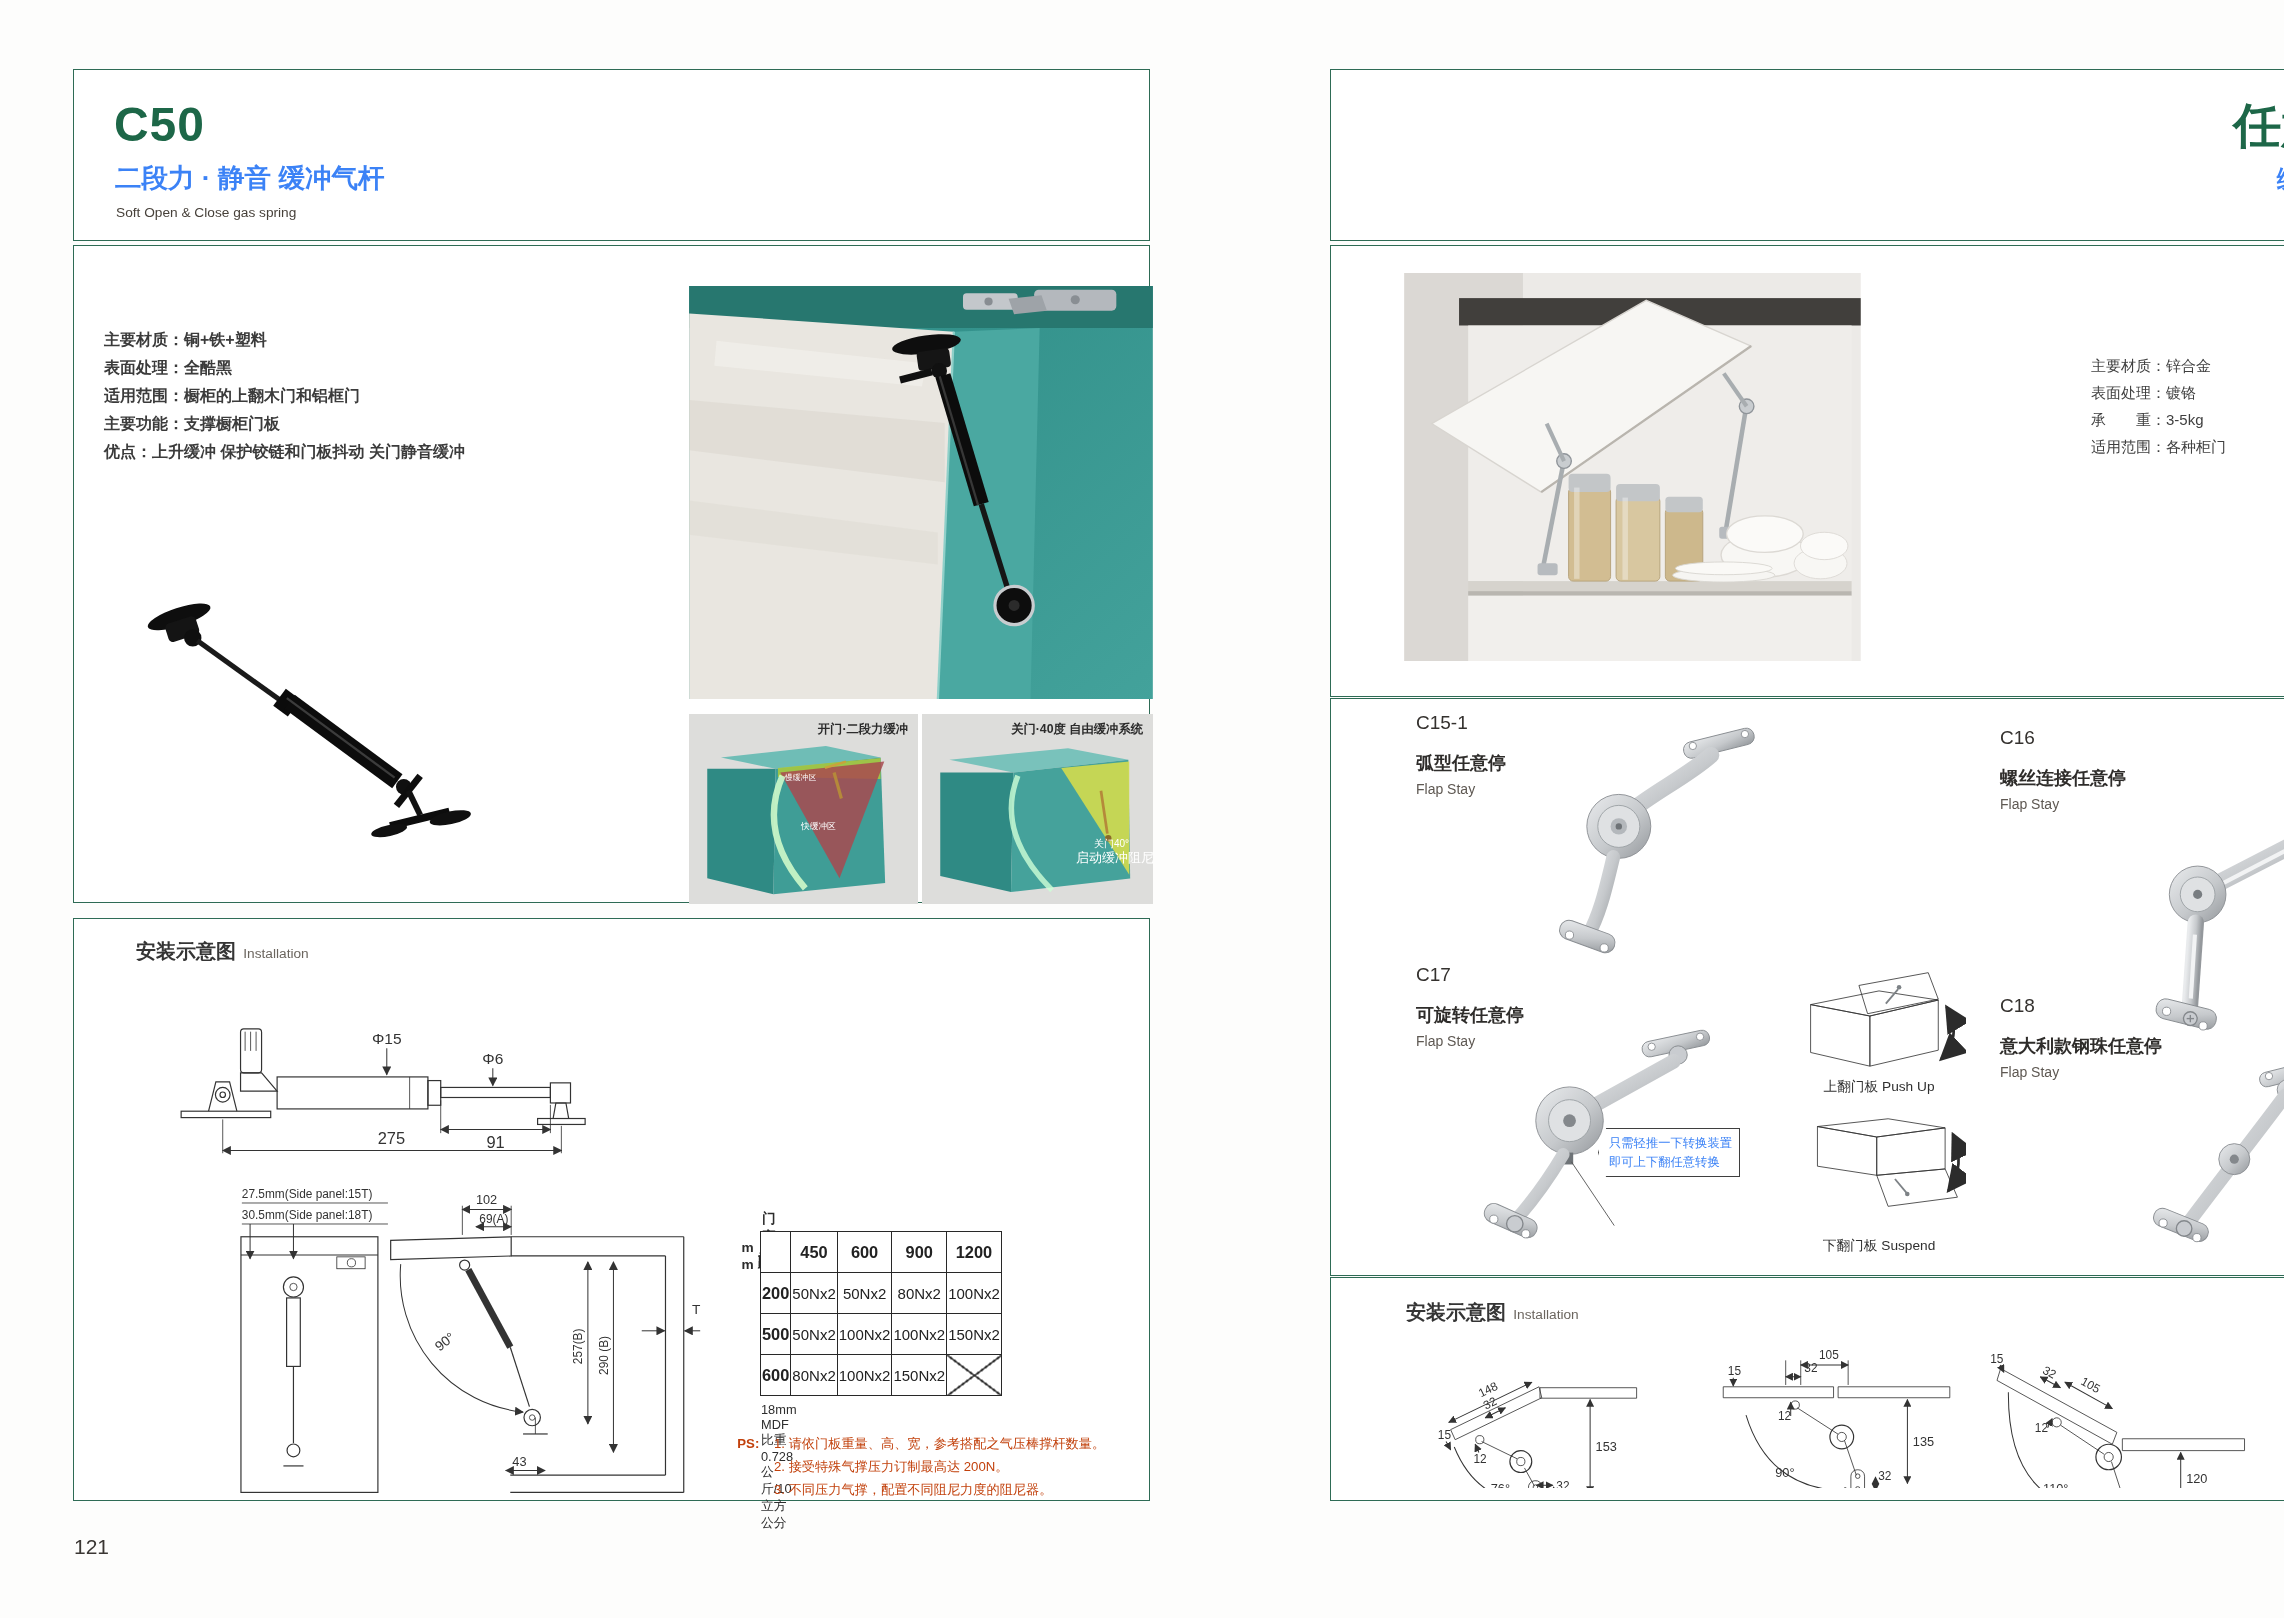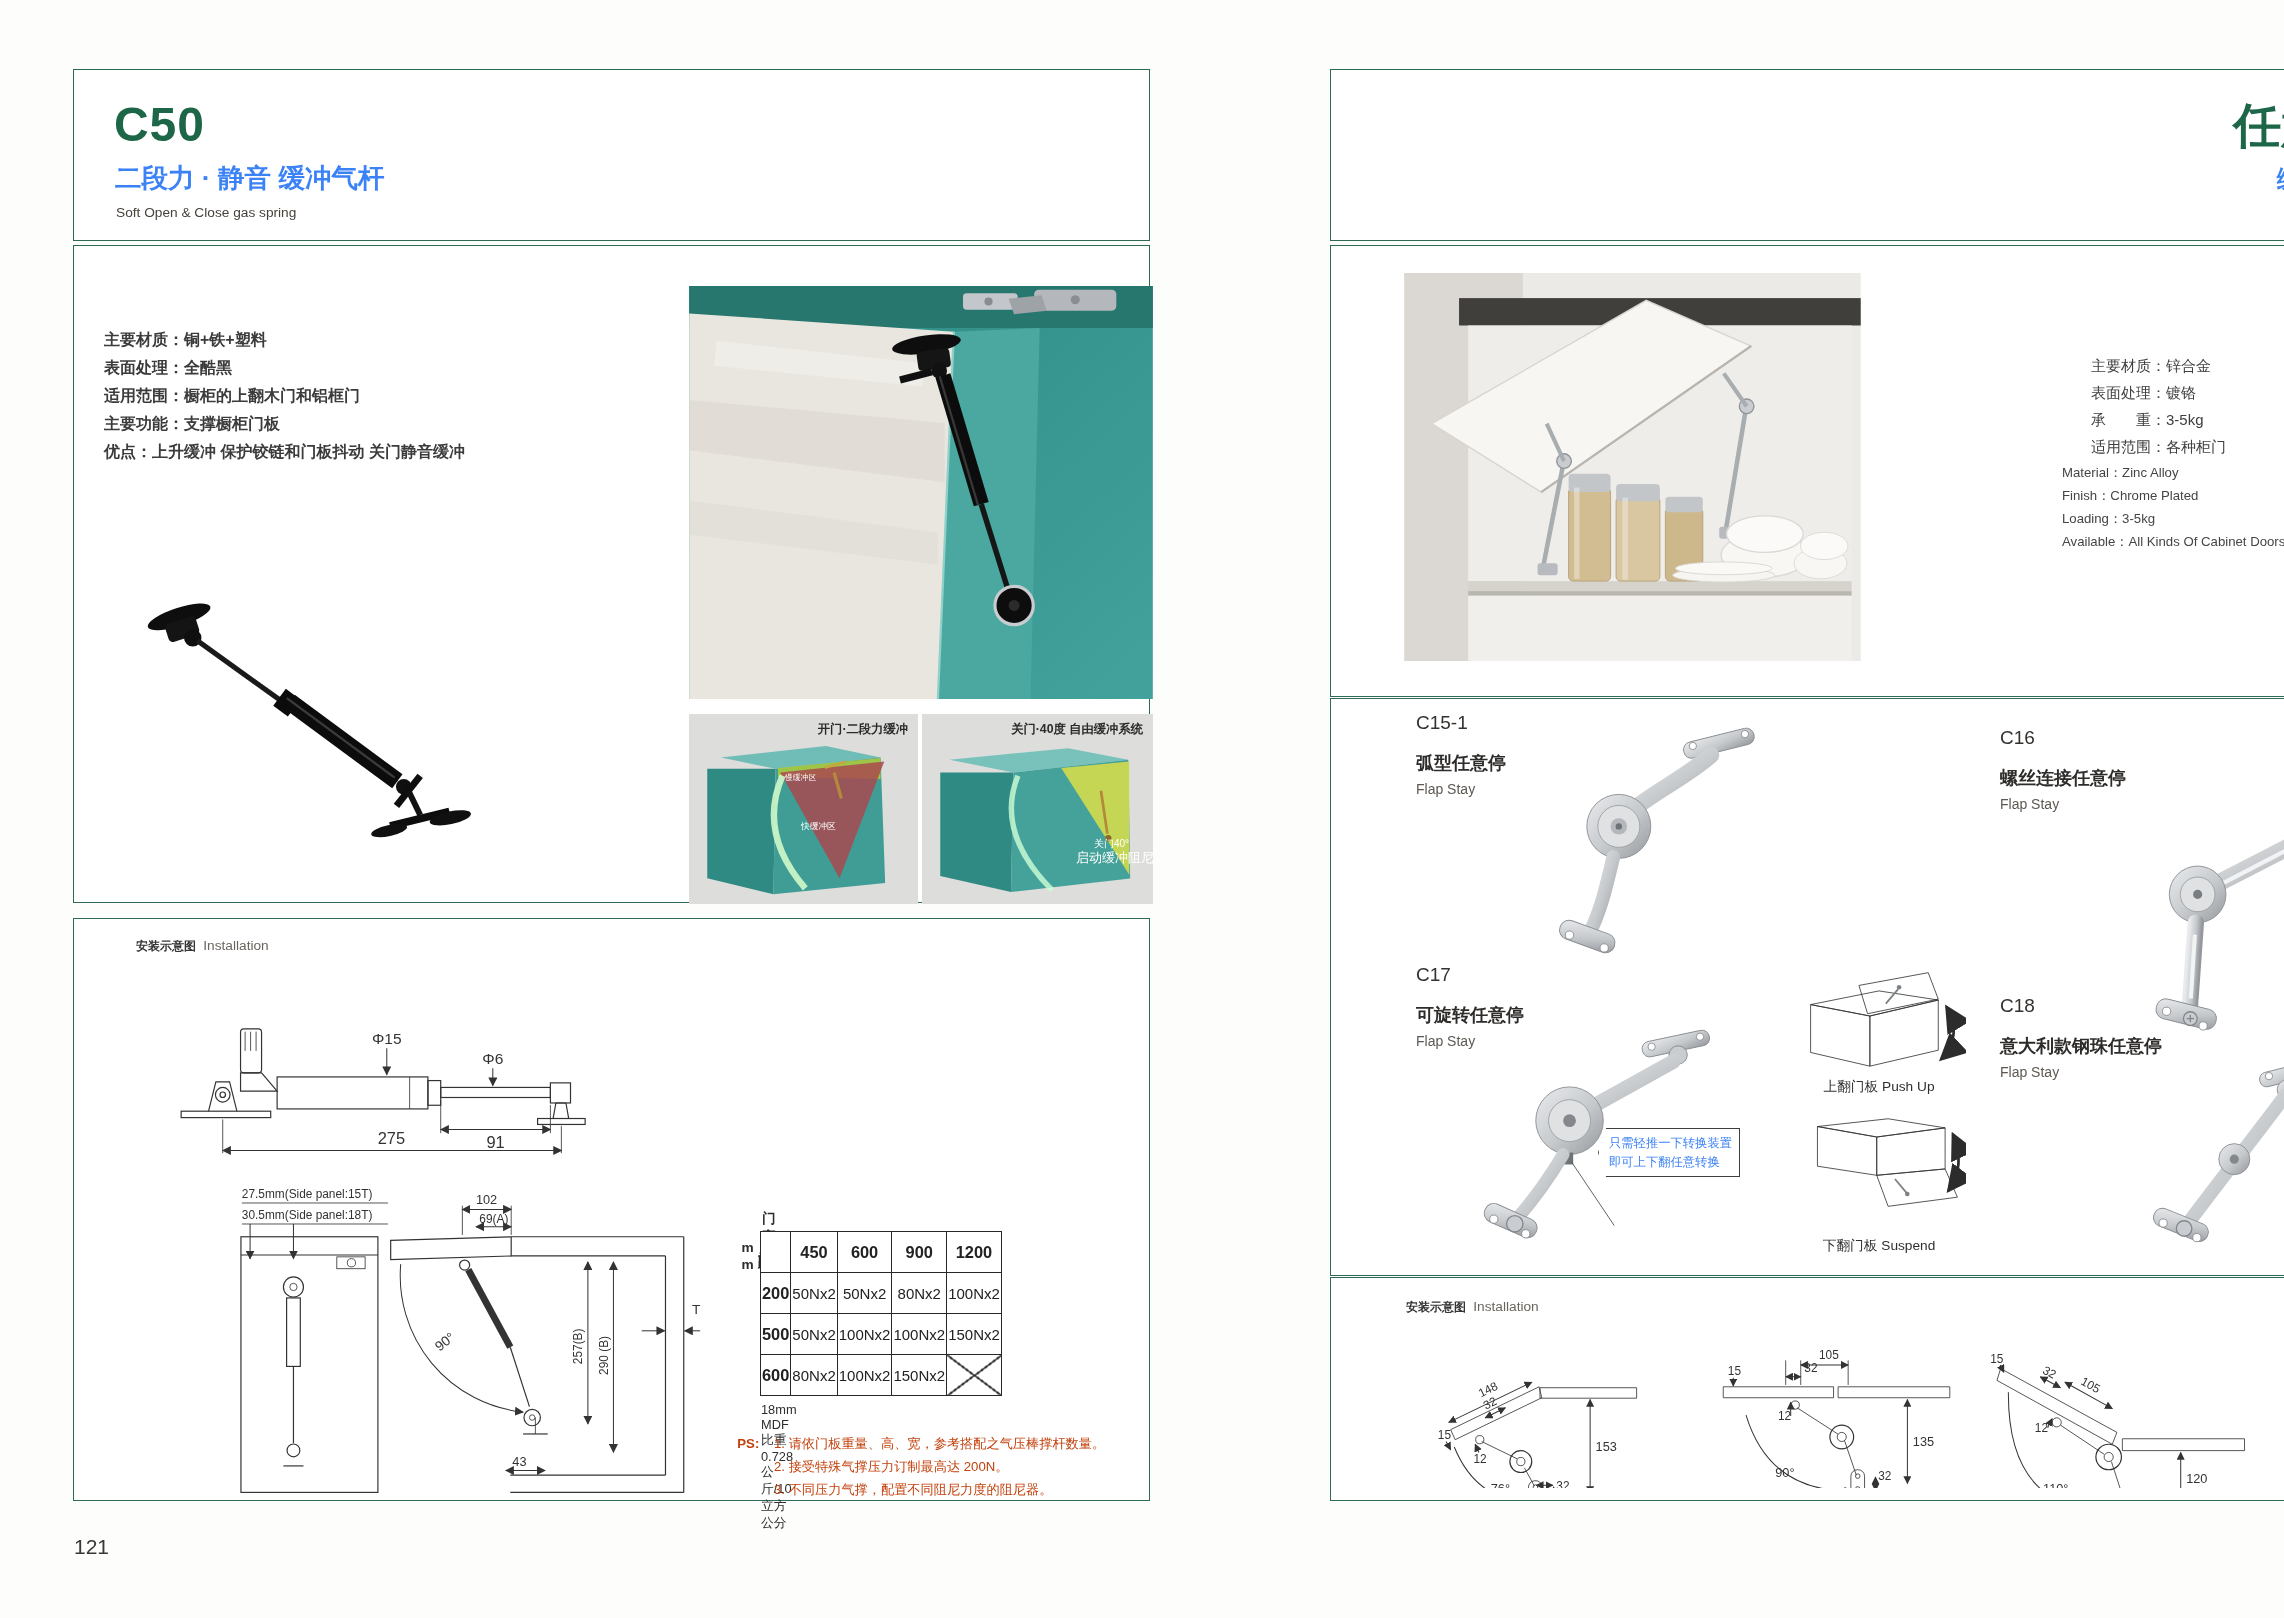--- a/index.html
+++ b/index.html
@@ -10,21 +10,21 @@
   
   .code-big{font-size:48px;font-weight:800;color:#1d6748;letter-spacing:0.9px;}
   .title-cn{font-size:26.5px;font-weight:700;color:#3b82f6;}
   .title-en{font-size:13.7px;color:#47413a;}
   .r-align{text-align:right;}
   
   .spec-line{font-size:16px;line-height:28px;color:#3b3b3b;font-weight:600;white-space:nowrap;}
   .spec-line-r{font-size:15px;line-height:27px;color:#3f3f3f;font-weight:400;white-space:nowrap;}
   .spec-line-e{font-size:13.2px;line-height:23px;color:#454545;font-weight:400;white-space:nowrap;}
   
-  .sec-title-cn{font-size:12px;font-weight:700;color:#353535;}
+  .sec-title-cn{font-size:20px;font-weight:700;color:#353535;}
   .sec-title-en{font-size:13.7px;color:#6b655e;margin-left:7.3px;font-weight:400;}
   
   .p-code{font-size:19px;color:#34312e;font-weight:500;}
   .p-name{font-size:18px;color:#2e2c2a;font-weight:700;}
   .p-en{font-size:14px;color:#5e5852;font-weight:400;}
   
   .spec-table{border-collapse:collapse;background:#fff;}
   .spec-table th,.spec-table td{border:1.4px solid #282828;text-align:center;height:38px;
      font-size:15px;color:#222;}
   .spec-table th{font-size:16.4px;font-weight:700;}
@@ -336,26 +336,20 @@
       <ellipse cx="920" cy="598" rx="52" ry="30" fill="#fbfaf8" stroke="#dcd9d4" stroke-width="2"></ellipse>
     </g>
   </svg>
 
   <div class="abs" style="left:731px;top:106px;margin-left:29px;">
     <div class="spec-line-r">主要材质：锌合金</div>
     <div class="spec-line-r">表面处理：镀铬</div>
     <div class="spec-line-r">承　　重：3-5kg</div>
     <div class="spec-line-r">适用范围：各种柜门</div>
   </div>
-  <div class="abs" style="left:731px;top:215px;">
-    <div class="spec-line-e">Material：Zinc Alloy</div>
-    <div class="spec-line-e">Finish：Chrome Plated</div>
-    <div class="spec-line-e">Loading：3-5kg</div>
-    <div class="spec-line-e">Available：All Kinds Of Cabinet Doors</div>
-  </div>
 </div>
 
 <div class="box" style="left:1330px;top:698px;width:1076px;height:576px;">
 
   <div class="abs" style="left:85px;top:12.8px;">
     <div class="p-code">C15-1</div>
     <div class="p-name" style="margin-top:17.4px;">弧型任意停</div>
     <div class="p-en" style="margin-top:5.5px;">Flap Stay</div>
   </div>
   <svg class="abs" style="left:201px;top:23px;" width="265" height="238" viewBox="0 0 580 520">

